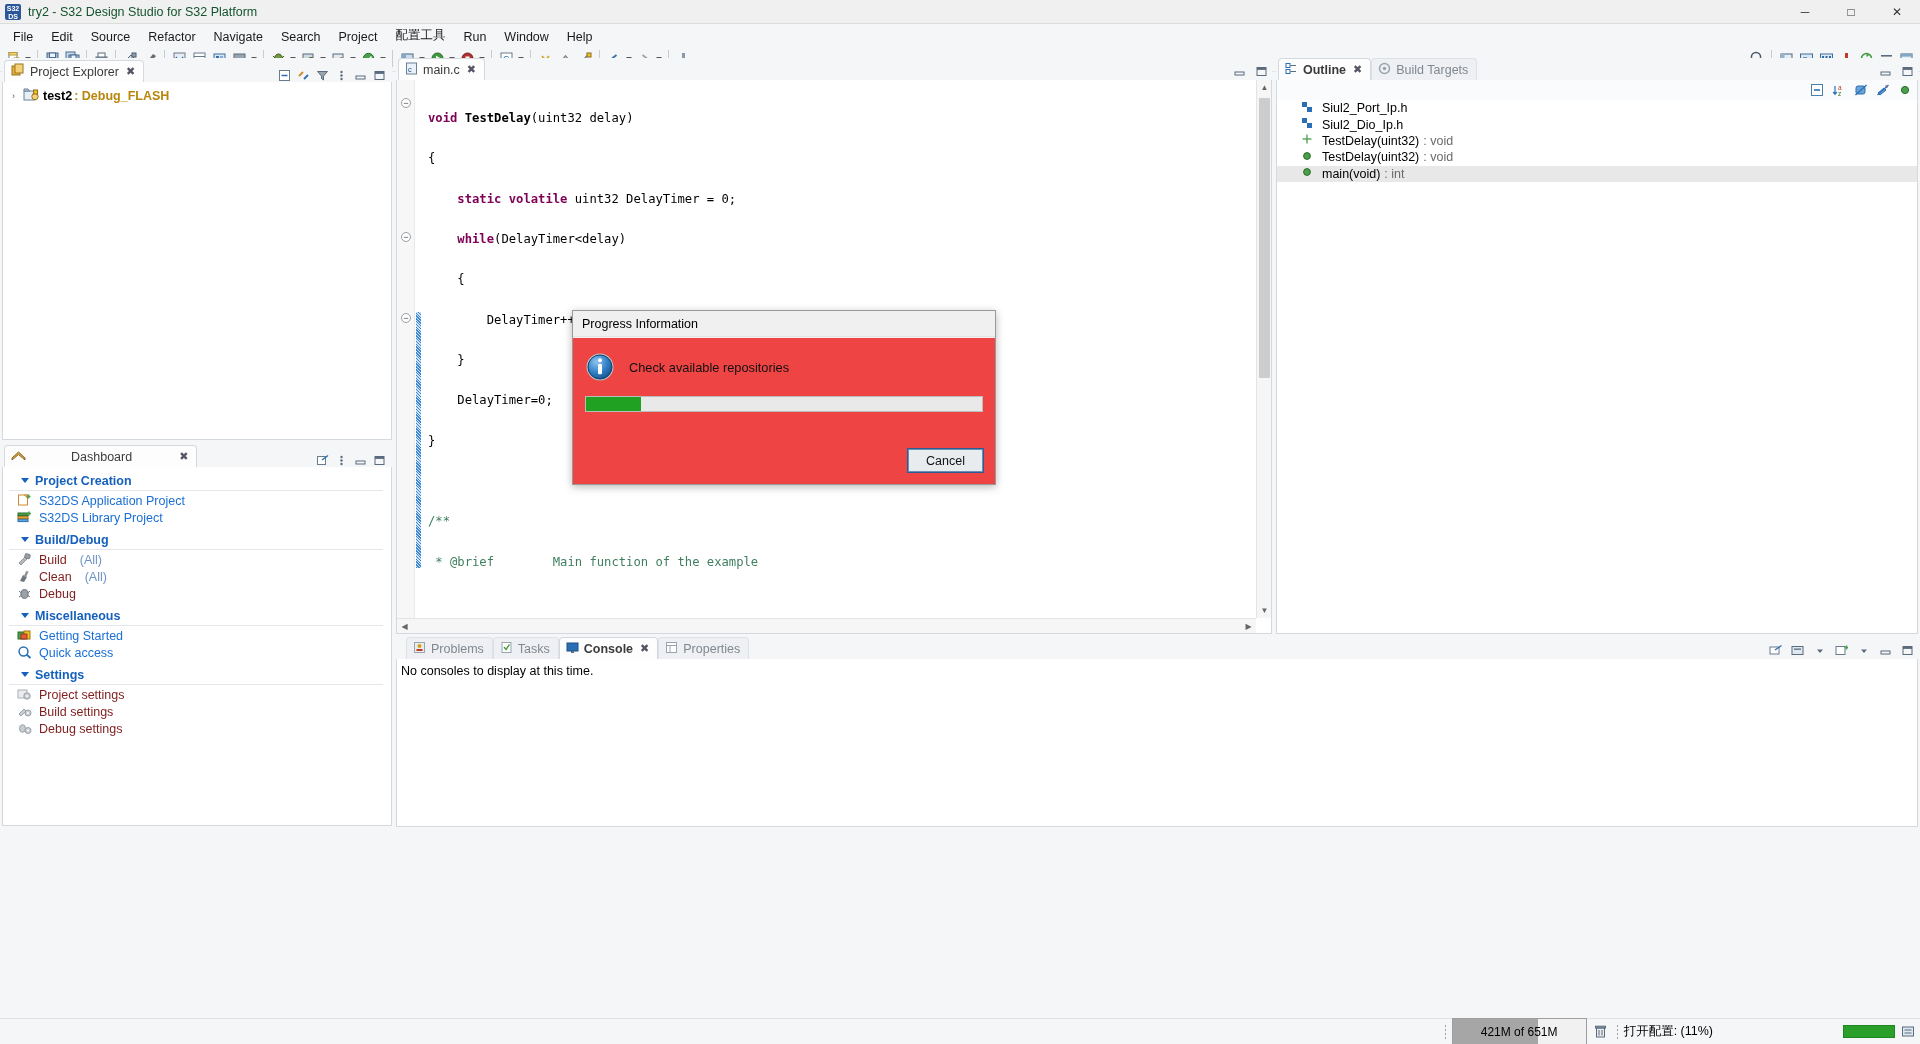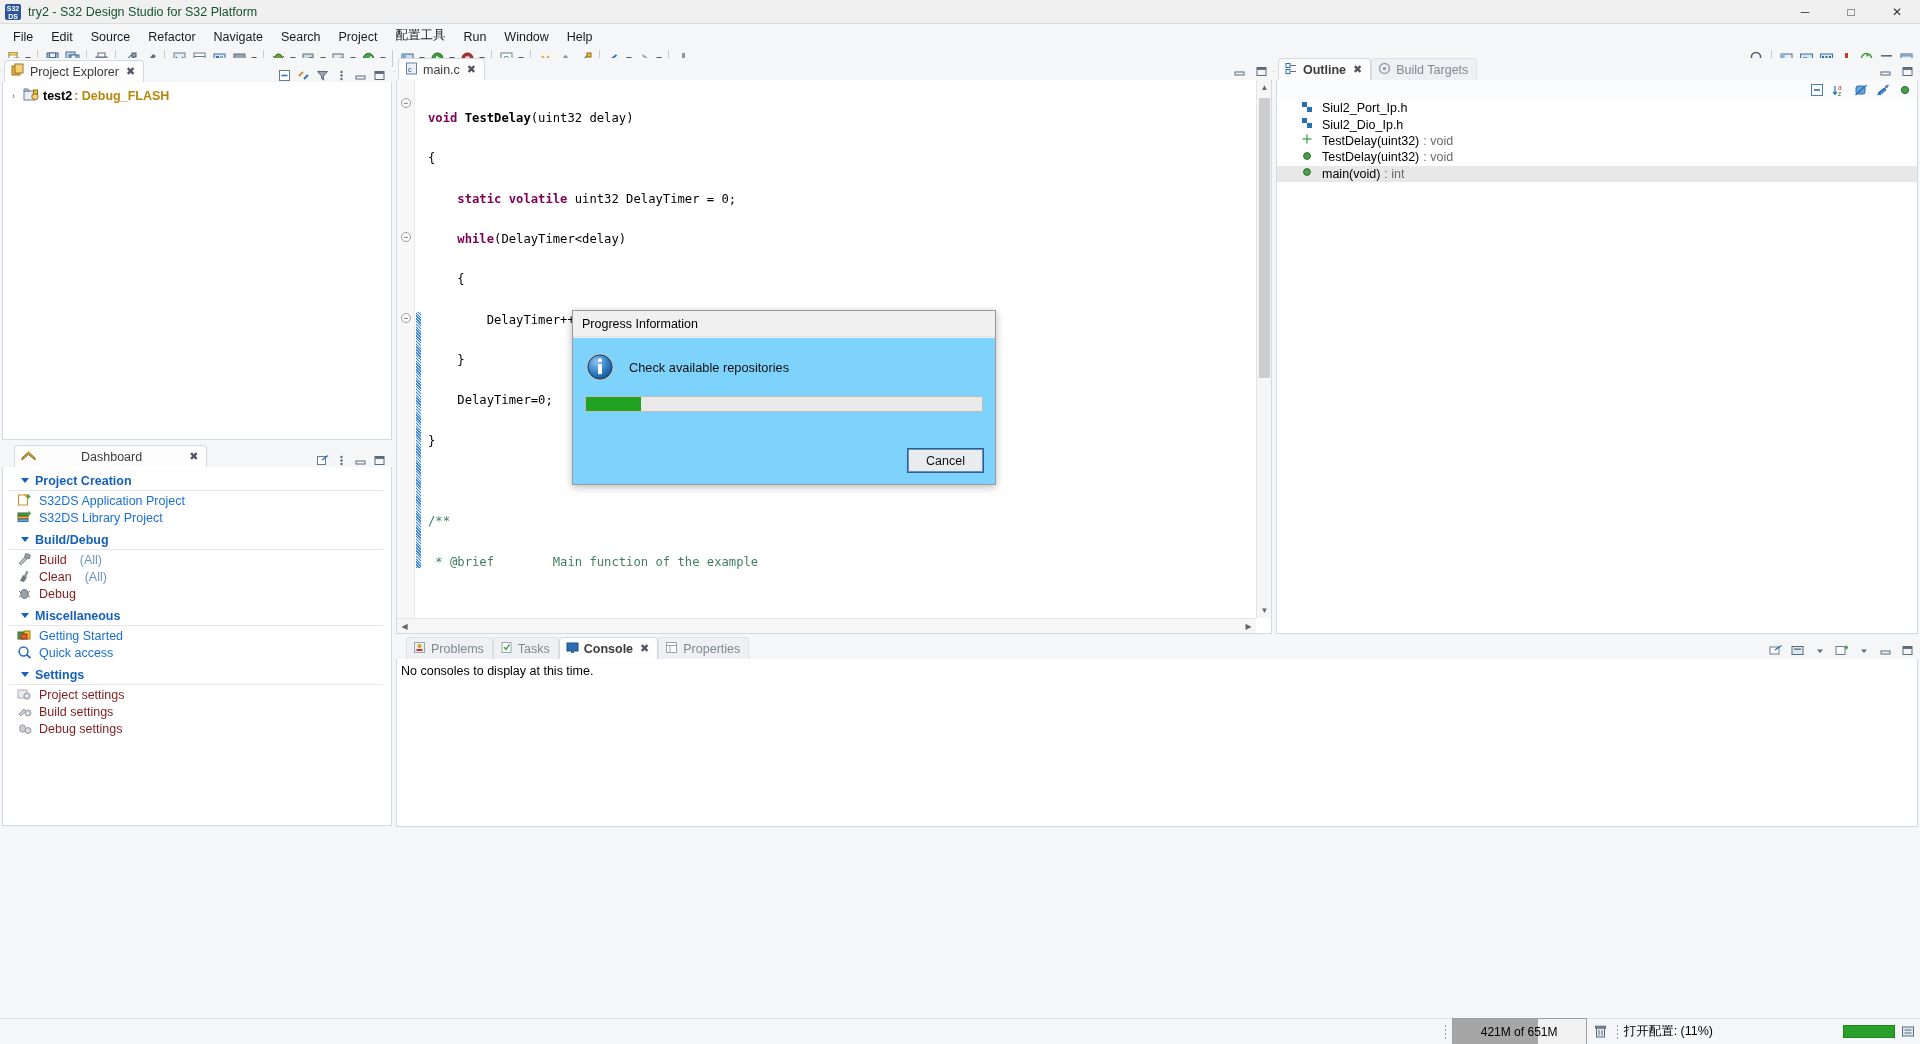--- a/index.html
+++ b/index.html
@@ -163,21 +163,21 @@
   
   .overlay-dialog {
     position: absolute; left: 572px; top: 310px; width: 424px; height: 175px;
     background: #f0f0f0; border: 1px solid #9a9a9a;
     box-shadow: 0 2px 8px rgba(0,0,0,.28);
   }
   .dlg-title {
     height: 26px; display: flex; align-items: center; padding-left: 9px;
     font-size: 12.5px; color: #000000; background: #f0f0f0; border-bottom: 1px solid #e4e4e4;
   }
-  .dlg-body { position: absolute; top: 27px; left: 0; right: 0; bottom: 0; background: #7dd3fc; }
+  .dlg-body { position: absolute; top: 27px; left: 0; right: 0; bottom: 0; background: #ef4444; }
   .dlg-msgrow { display: flex; align-items: center; gap: 14px; padding: 14px 0 0 12px; }
   .info-icon { width: 30px; height: 30px; flex: none; }
   .dlg-msg { font-size: 12.8px; color: #111; }
   .dlg-progress {
     margin: 14px 12px 0 12px; height: 16px; background: #e9e9e9;
     border: 1px solid #bcbcbc; position: relative;
   }
   .dlg-progress .bar { position: absolute; left: 0; top: 0; bottom: 0; background: #21a121; }
   .dlg-btnrow { position: absolute; bottom: 12px; right: 12px; }
   .dlg-btn {
@@ -507,21 +507,21 @@
             </svg>
         </span>
         <span style="font-weight:bold;color:#000;">test2</span>
         <span style="font-weight:bold;color:#b8860b;margin-left:-2px;">: Debug_FLASH</span>
       </div>
     </div>
   </div>
 
   <div class="panel" id="dashboard">
     <div class="pe-head">
-      <div class="ptab" style="margin-left:12px;gap:45px;">
+      <div class="ptab" style="margin-left:2px;gap:45px;">
         <span class="ico">
           <svg width="15" height="13">
               <path d="M1 9 L7.5 3 L14 9 L14 11 L7.5 5.5 L1 11 Z" fill="#d9a441" stroke="#8a6820"></path>
             </svg>
         </span>
         <span>Dashboard</span>
         <span class="close">✖</span>
       </div>
       <div class="ptab-toolicons">
         <span class="minibtn">

